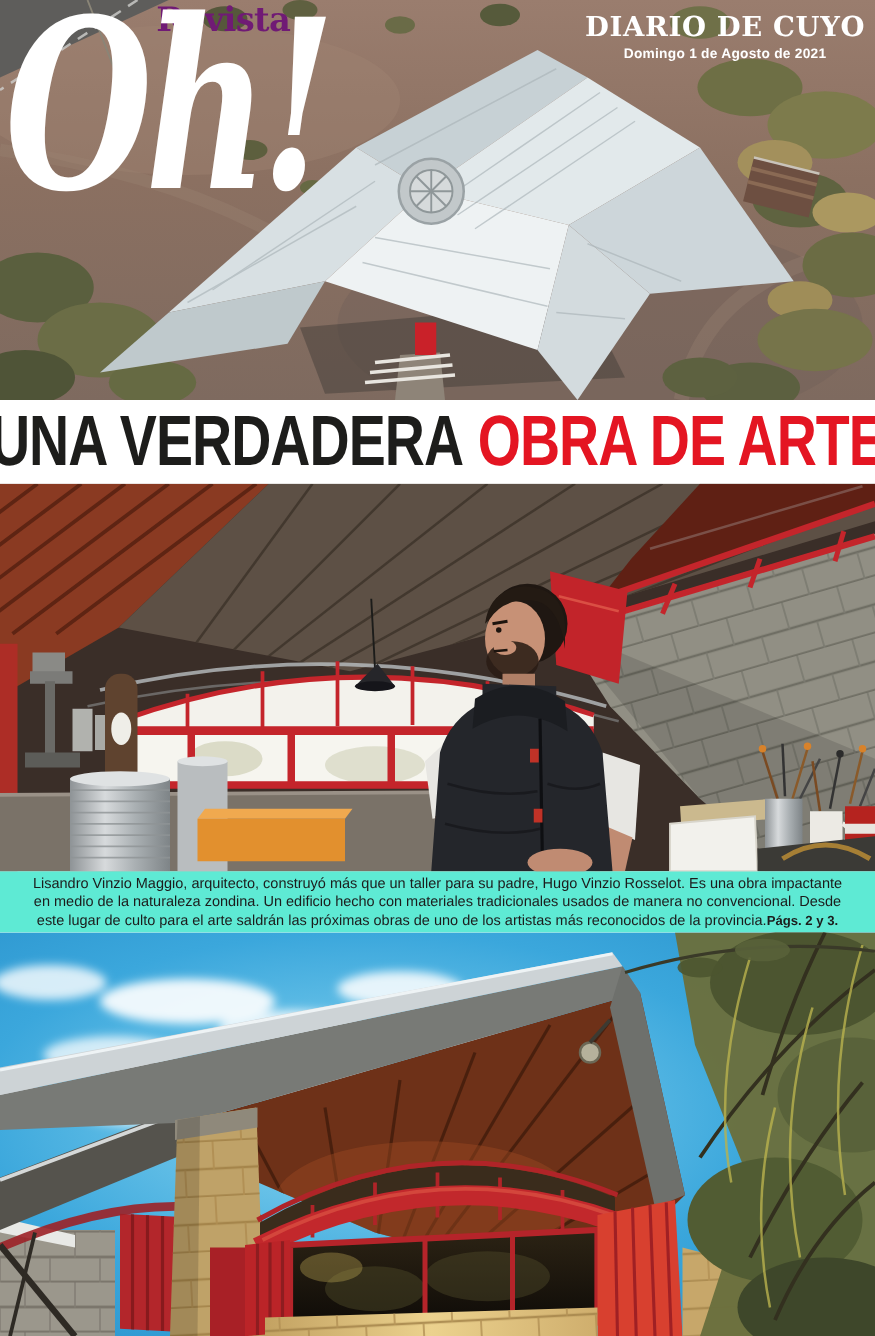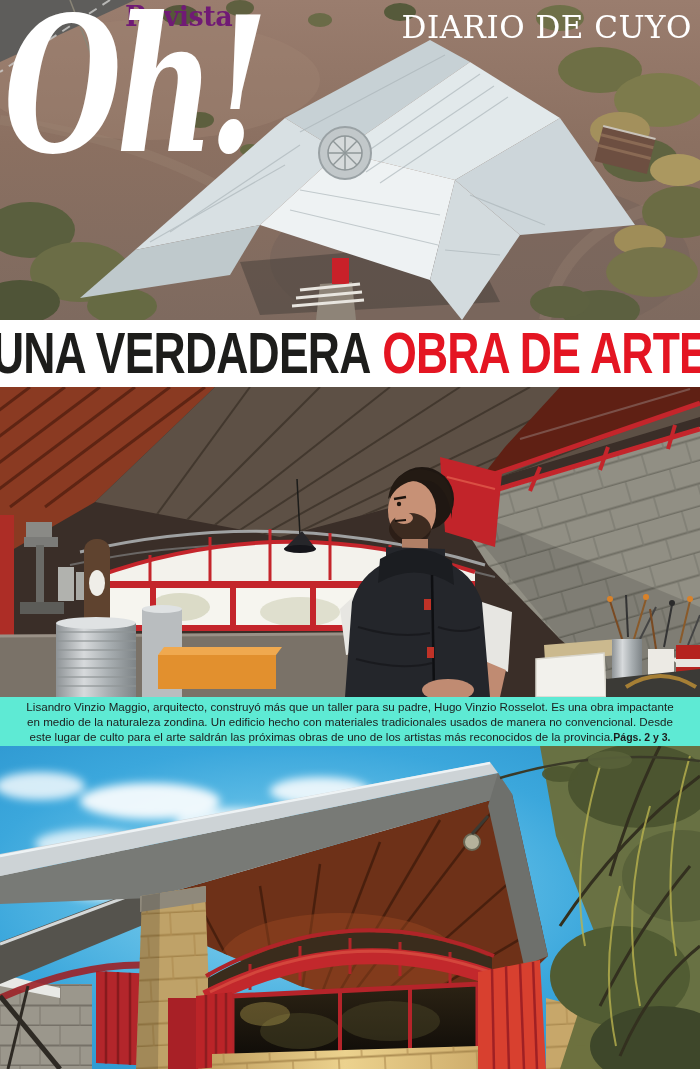--- a/index.html
+++ b/index.html
@@ -29,21 +29,21 @@
     font-family:"DejaVu Serif","Liberation Serif",serif;
     font-style:italic;font-weight:bold;font-size:188px;line-height:1.05;
     color:#ffffff;transform:scaleX(.72);transform-origin:left top;
     letter-spacing:-8px;
   }
   .brand-block{
     position:absolute;top:10px;right:8px;text-align:center;color:#ffffff;line-height:1.1;
   }
   .brand-name{
     font-family:"DejaVu Serif","Liberation Serif",serif;
-    font-weight:normal;font-size:31px;letter-spacing:.5px;white-space:nowrap;
+    font-weight:bold;font-size:22px;letter-spacing:.5px;white-space:nowrap;
   }
   .brand-date{
     font-size:11px;font-weight:bold;margin-top:3px;letter-spacing:.2px;
   }
 
   
   .headline-band{
     height:67px;background:#ffffff;display:flex;align-items:center;justify-content:center;
     overflow:hidden;
   }
@@ -158,20 +158,21 @@
         <polyline points="300,290 360,284" stroke="#e8e5df" stroke-width="3" fill="none"></polyline>
         <polyline points="296,298 362,292" stroke="#e8e5df" stroke-width="3" fill="none"></polyline>
         <polyline points="292,306 364,300" stroke="#e8e5df" stroke-width="3" fill="none"></polyline>
       </g>
     </svg>
 
     <div class="masthead-revista">Revista</div>
     <div class="masthead-oh">Oh!</div>
     <div class="brand-block">
       <div class="brand-name">DIARIO DE CUYO</div>
+      <div class="brand-date">Domingo 1 de Agosto de 2021</div>
     </div>
   </section>
 
   <section class="headline-band">
     <h1 class="headline-scale">
       <span class="hl-black">UNA VERDADERA</span><span class="hl-red">OBRA DE ARTE</span>
     </h1>
   </section>
 
   <section class="photo" style="height:310px">

